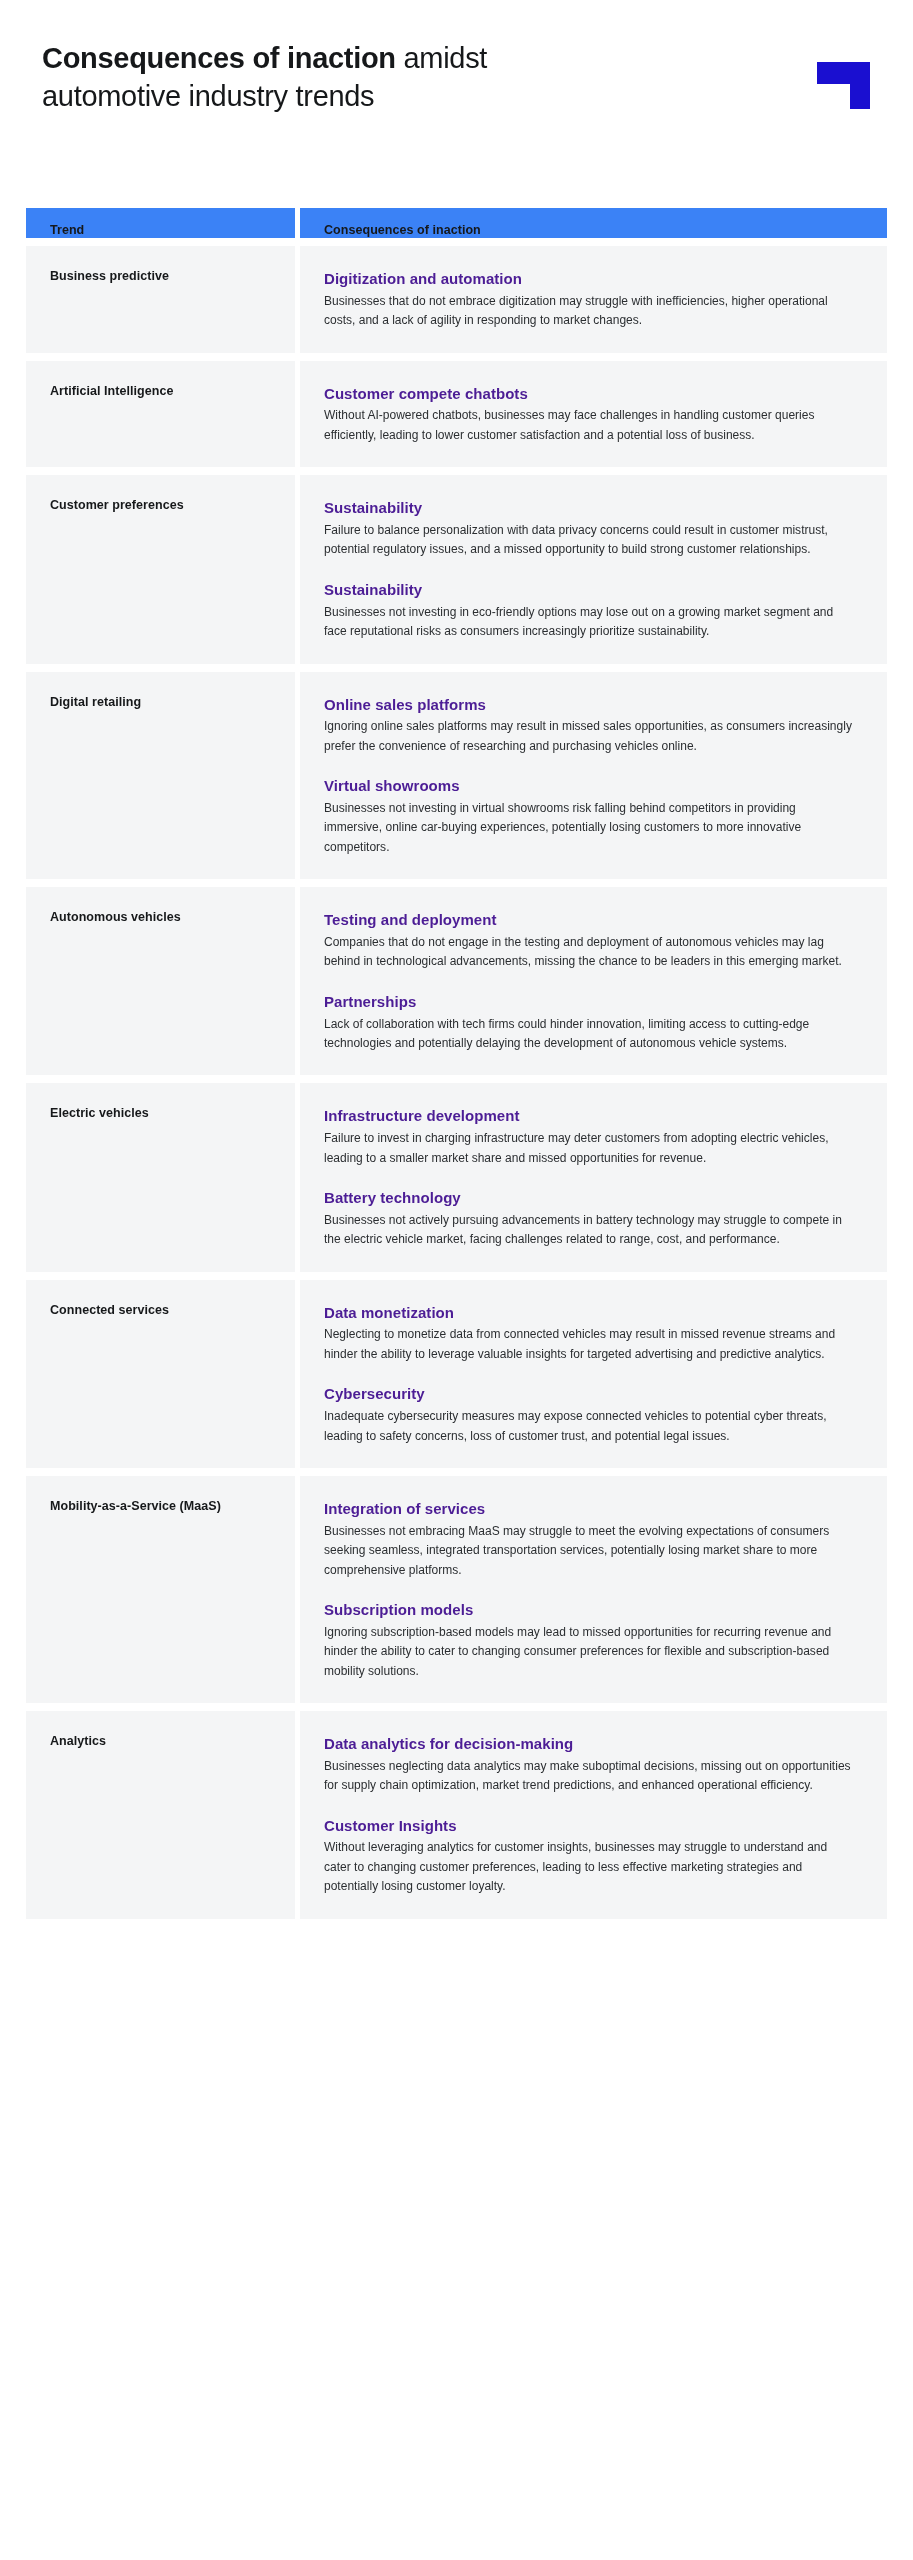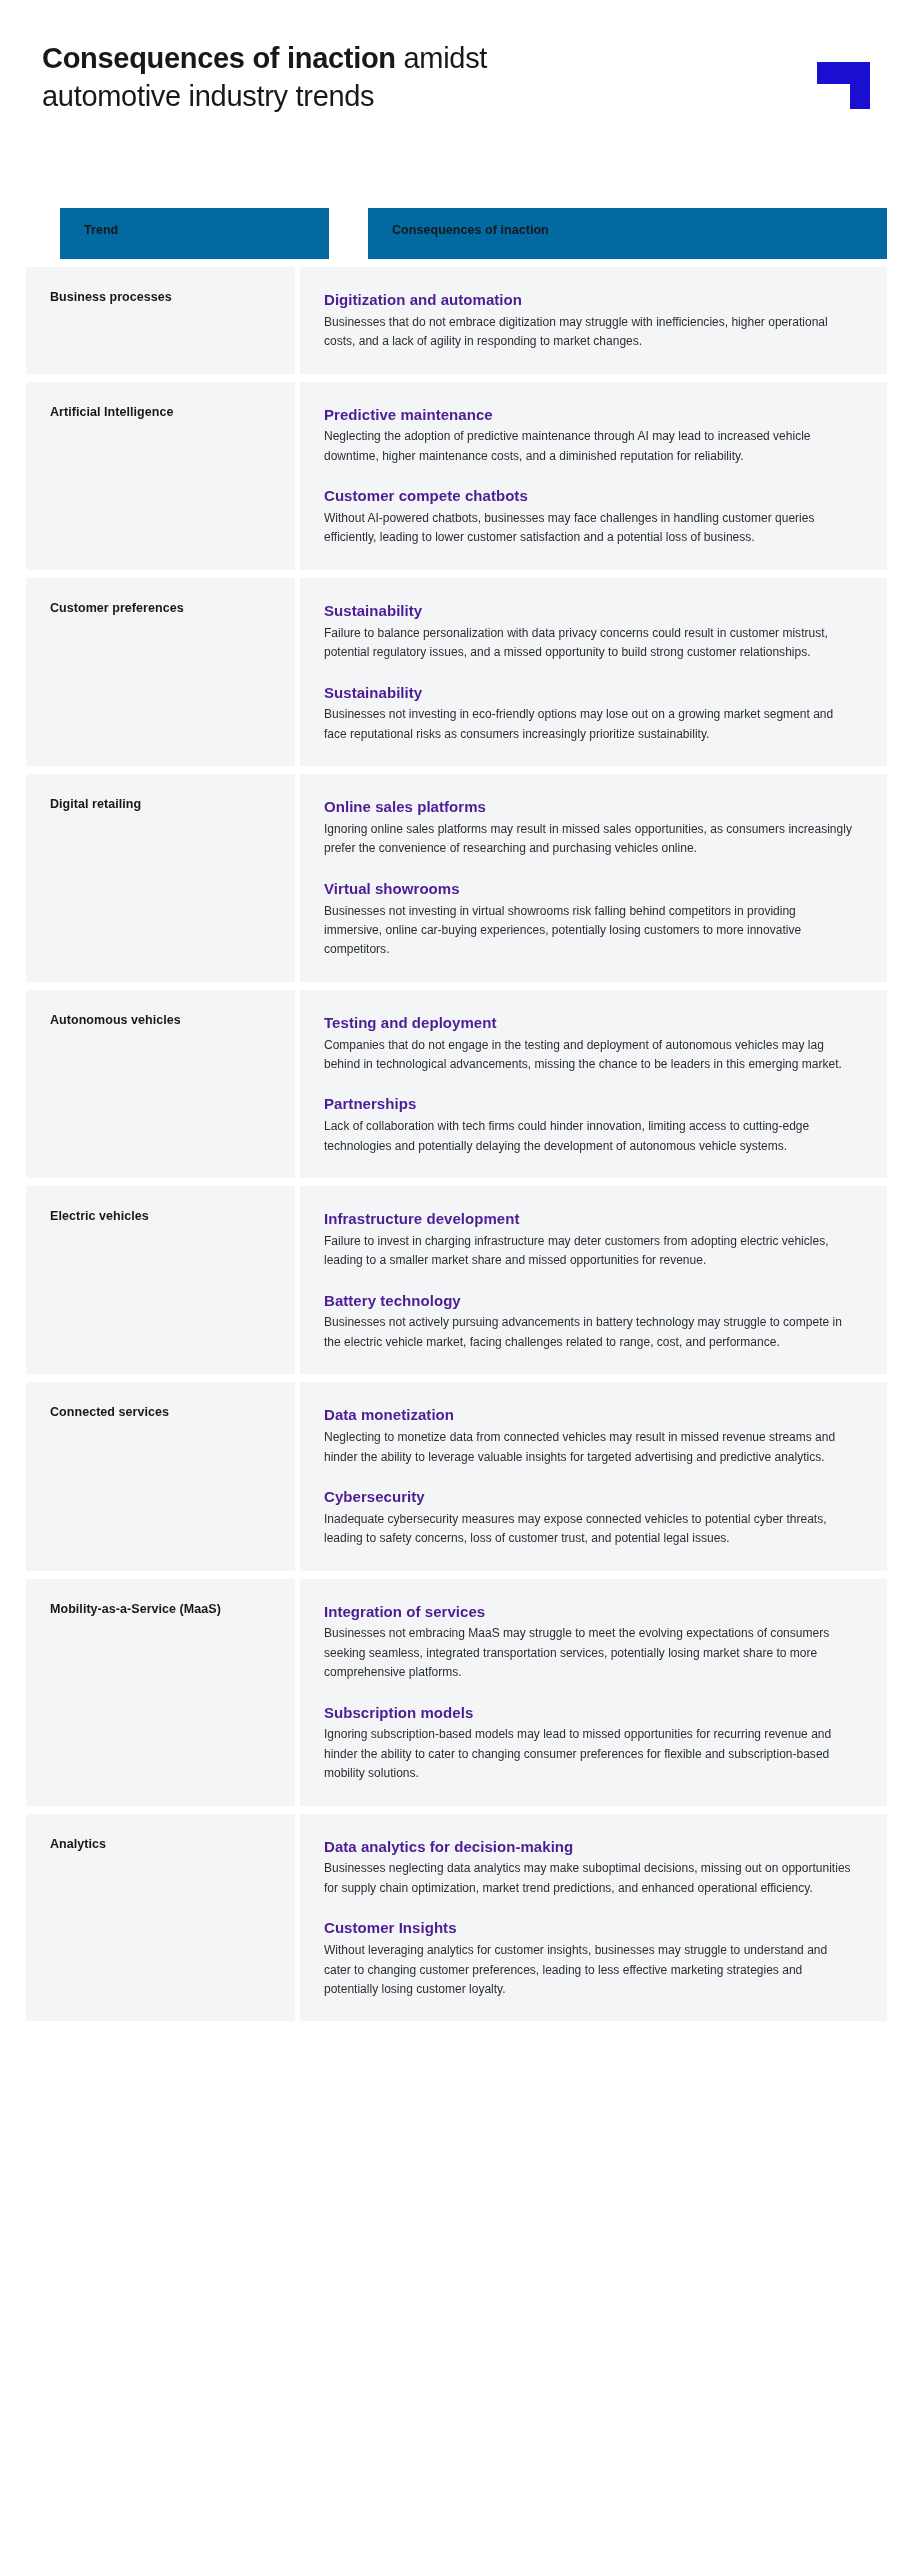--- a/index.html
+++ b/index.html
@@ -80,24 +80,23 @@
     width: 269px;
     flex: 0 0 269px;
     padding: 22px 0 22px 24px;
   }
   .cell-cons {
     flex: 1 1 auto;
     padding: 22px 30px 22px 24px;
   }
 
   .head-row .cell {
-    background: #0369a1;
+    background: #3b82f6;
     padding-top: 12px;
-    padding-bottom: 21px;
-    margin-left: 34px;
+    padding-bottom: 0;
   }
   .head-text {
     font-size: 12.5px;
     font-weight: 700;
     color: #16181a;
     letter-spacing: 0.05px;
   }
 
   .spacer {
     height: 8px;
@@ -157,40 +156,36 @@
       <div class="cell cell-cons">
         <span class="head-text">Consequences of inaction</span>
       </div>
     </div>
 
     <div class="spacer"></div>
 
     <div id="rows-container">
         <div class="row">
           <div class="cell cell-trend">
-            <div class="trend-label">Business processes</div>
+            <div class="trend-label">Business predictive</div>
           </div>
           <div class="cell cell-cons">
             <div class="block">
               <div class="block-title">Digitization and automation</div>
               <div class="block-body">Businesses that do not embrace digitization may struggle with inefficiencies, higher operational costs, and a lack of agility in responding to market changes.</div>
             </div>
           </div>
         </div>
         <div class="spacer"></div>
         <div class="row">
           <div class="cell cell-trend">
             <div class="trend-label">Artificial Intelligence</div>
           </div>
           <div class="cell cell-cons">
             <div class="block">
-              <div class="block-title">Predictive maintenance</div>
-              <div class="block-body">Neglecting the adoption of predictive maintenance through AI may lead to increased vehicle downtime, higher maintenance costs, and a diminished reputation for reliability.</div>
-            </div>
-            <div class="block">
               <div class="block-title">Customer compete chatbots</div>
               <div class="block-body">Without AI-powered chatbots, businesses may face challenges in handling customer queries efficiently, leading to lower customer satisfaction and a potential loss of business.</div>
             </div>
           </div>
         </div>
         <div class="spacer"></div>
         <div class="row">
           <div class="cell cell-trend">
             <div class="trend-label">Customer preferences</div>
           </div>

